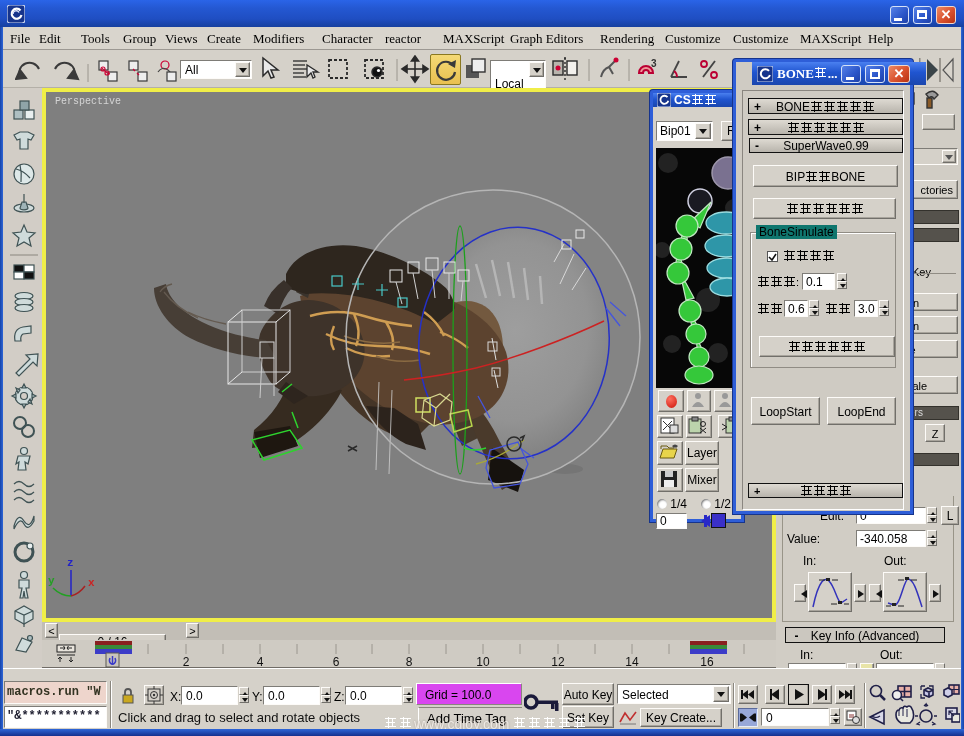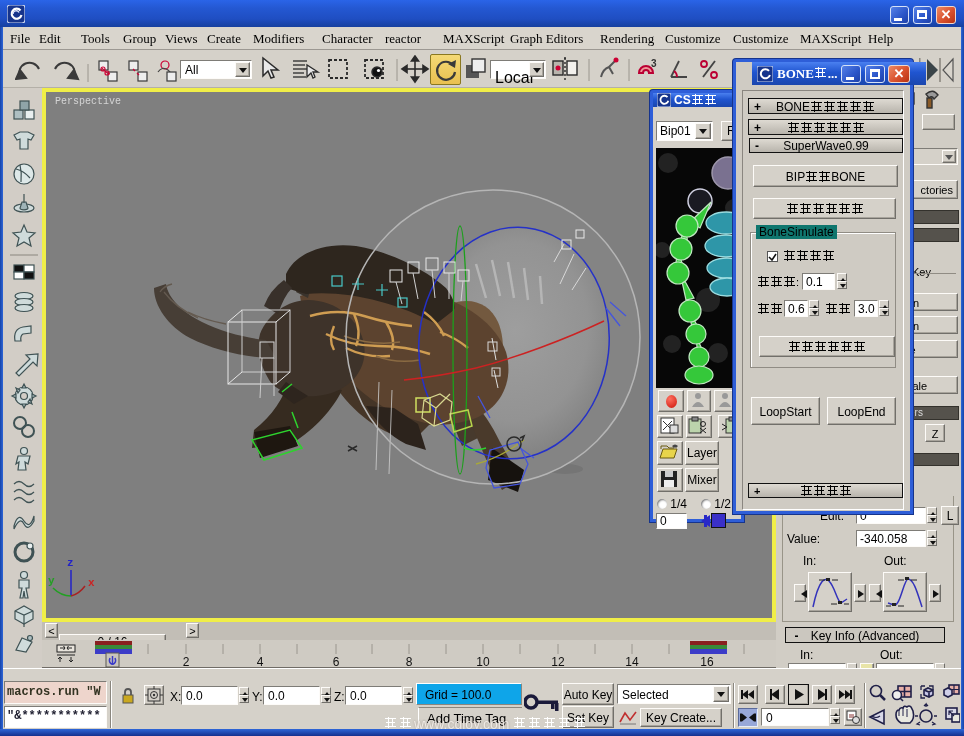--- a/index.html
+++ b/index.html
@@ -108,21 +108,21 @@
  <div class="abs" style="left:427px;top:3px;width:31px;height:31px;background:linear-gradient(180deg,#f4d976,#e9c050);border:1px solid #8a7820;border-radius:2px">
   <svg class="abs" style="left:2px;top:2px" width="26" height="26" viewBox="0 0 26 26">
         <path d="M20 8 A 9 9 0 1 0 22 15" fill="none" stroke="#3a3a3a" stroke-width="2.2"></path>
         <path d="M23 3 l-1 8 -7 -4 z" fill="#3a3a3a"></path>
       </svg>
  </div>
  <svg class="abs" style="left:459px;top:4px" width="30" height="30" viewBox="0 0 30 30">
       <rect x="4" y="10" width="13" height="13" fill="#555"></rect>
       <rect x="10" y="4" width="13" height="13" fill="#eee" stroke="#333" stroke-width="1.4"></rect>
     </svg>
- <div class="sunk abs" style="left:487px;top:9px;width:56px;height:19px;font-size:16px;padding:8px 4px">Local<div class="btn abs" style="right:1px;top:1px;width:15px;height:15px">
+ <div class="sunk abs" style="left:487px;top:9px;width:56px;height:19px;font-size:12px;padding:16px 4px">Local<div class="btn abs" style="right:1px;top:1px;width:15px;height:15px">
         <i class="abs" style="left:3px;top:5px;border:4px solid transparent;border-top:5px solid #111"></i>
       </div></div>
  <svg class="abs" style="left:548px;top:4px" width="420" height="30" viewBox="0 0 420 30">
   <g fill="none" stroke="#2a2a2a" stroke-width="1.4">
    <g>
           <rect x="2" y="6" width="10" height="14" fill="#b8b4ac"></rect>
           <rect x="16" y="6" width="10" height="14" fill="#f2f0ec"></rect>
           <path d="M13 3 l2 0 m-1 0 l0 22" stroke-dasharray="2 2"></path>
           <circle cx="7" cy="13" r="2.5" fill="#c03" stroke="none"></circle>
         </g>
@@ -533,21 +533,21 @@
  <div class="spin" style="left:321px;top:18px">
       <i class="u"></i>
       <i class="d"></i>
     </div>
  <div class="abs" style="left:334px;top:21px;font-size:12px">Z:</div>
  <div class="abs sunk" style="left:345px;top:17px;width:57px;height:19px;font-size:12px;padding:2px 4px">0.0</div>
  <div class="spin" style="left:403px;top:18px">
       <i class="u"></i>
       <i class="d"></i>
     </div>
- <div class="abs" style="left:416px;top:14px;width:106px;height:22px;border:1px solid;border-color:#fff #8a867e #8a867e #fff;font-size:12px;padding:4px 0 0 8px;background:#0ea5e9">Grid = 100.0</div>
+ <div class="abs" style="left:416px;top:14px;width:106px;height:22px;border:1px solid;border-color:#fff #8a867e #8a867e #fff;font-size:12px;padding:4px 0 0 8px;background:#d946ef">Grid = 100.0</div>
  <svg class="abs" style="left:524px;top:24px" width="36" height="22" viewBox="0 0 36 22">
       <g fill="#1a1a3a">
         <circle cx="7" cy="9" r="6" fill="none" stroke="#1a1a3a" stroke-width="3.5"></circle>
         <rect x="12" y="7.5" width="22" height="3.5"></rect>
         <rect x="27" y="10" width="3.5" height="6"></rect>
         <rect x="31" y="10" width="3.5" height="8"></rect>
       </g>
     </svg>
  <div class="abs btn" style="left:562px;top:14px;width:52px;height:22px;font-size:12px;text-align:center;padding-top:4px">Auto Key</div>
  <div class="abs btn" style="left:562px;top:37px;width:52px;height:22px;font-size:12px;text-align:center;padding-top:4px">Set Key</div>
@@ -637,20 +637,21 @@
           <path d="M58 24 v-3 l-2 2 m2 -2 l2 2 M52 39 l-3 2 3 1 M64 39 l3 2 -3 1" stroke-width="1.3"></path>
           <path d="M50 33 h-3 M66 33 h3"></path>
         </g>
    <g>
           <rect x="78" y="25" width="11" height="11" fill="#d8d8e8"></rect>
           <rect x="84" y="31" width="8" height="8" fill="#e8e8e0"></rect>
           <path d="M86 33 l-5 -5 m0 4 v-4 h4" stroke-width="1.2"></path>
         </g>
   </g>
  </svg>
+ <div class="abs" style="left:118px;top:41px;font-size:13px;color:#111">Click and drag to select and rotate objects</div>
  <div class="abs" style="left:418px;top:38px;width:104px;height:21px;border-left:1px solid #fff;border-top:1px solid #8a867e;font-size:13px;padding:3px 0 0 8px">Add Time Tag</div>
  <div class="abs" style="left:384px;top:47px;font-size:14px;color:rgba(244,240,234,0.9);text-shadow:0 0 2px rgba(120,100,90,0.5)"><span class="cj cjw" style="width:13px;height:13px"></span><span class="cj cjw" style="width:13px;height:13px"></span>www.cgjoy.com <span class="cj cjw" style="width:13px;height:13px"></span><span class="cj cjw" style="width:13px;height:13px"></span><span class="cj cjw" style="width:13px;height:13px"></span><span class="cj cjw" style="width:13px;height:13px"></span><span class="cj cjw" style="width:13px;height:13px"></span></div>
 </div>
 
 <div class="abs" id="cswin" style="left:650px;top:90px;width:94px;height:432px;background:#d5d1c9;border:3px solid #2e5ed8;border-radius:3px 3px 0 0;box-shadow:0 0 0 1px #16348c">
  <div class="abs" style="left:0;top:0;width:88px;height:14px;background:linear-gradient(180deg,#4a80f0,#2055d0 45%,#1a46ae);display:flex;align-items:center">
   <svg style="margin:0 3px 0 4px" width="14" height="14" viewBox="0 0 14 14">
         <rect width="14" height="14" rx="2" fill="#16348c" stroke="#cdd8f0" stroke-width="1"></rect>
         <path d="M10.5 4.2a4 4 0 1 0 .8 3.6" fill="none" stroke="#fff" stroke-width="1.8"></path>
       </svg>

